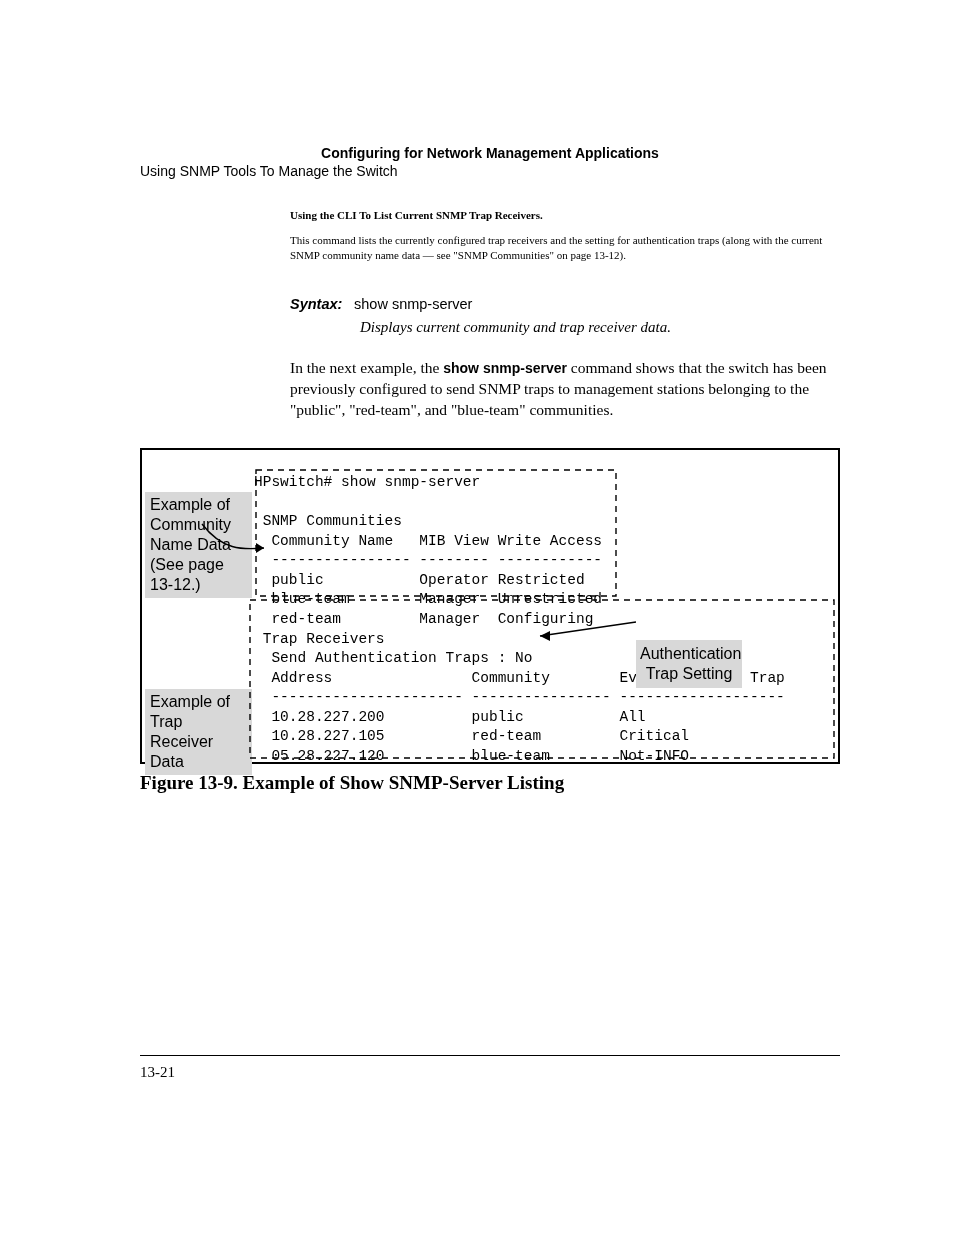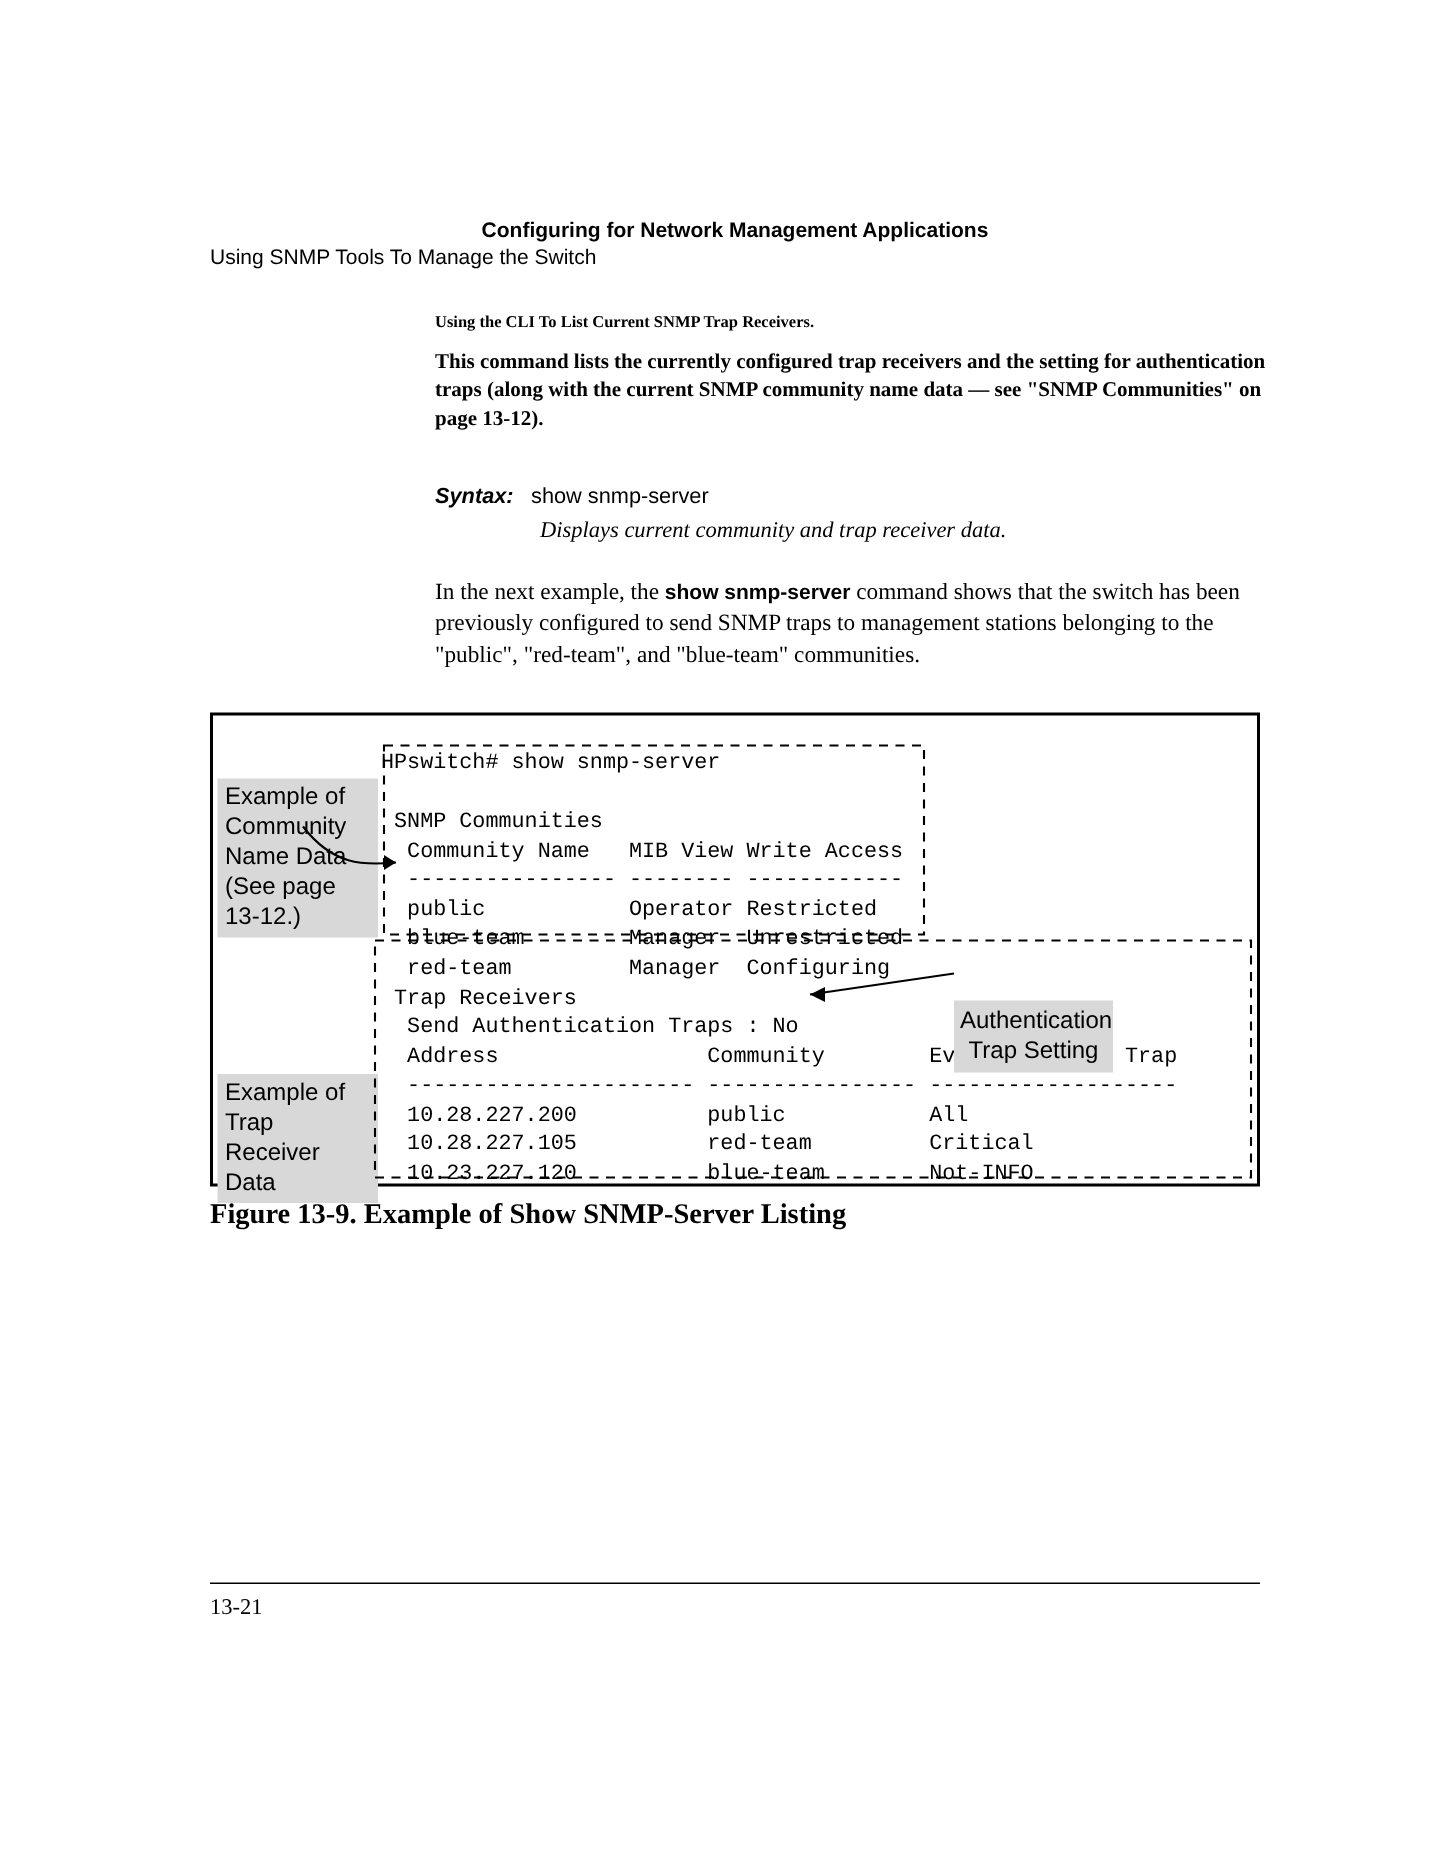--- a/index.html
+++ b/index.html
@@ -34,24 +34,23 @@
     margin-left: 150px;
     width: 560px;
   }
   .h3 {
     font-weight: bold;
     font-size: 11px;
     margin-bottom: 12px;
     font-family: "Century Schoolbook", Georgia, serif;
   }
   .para {
-    font-size: 14px;
+    font-size: 11px;
     line-height: 1.35;
     margin-bottom: 32px;
-    font-weight: bold;
   }
   .syntax-row {
     margin-bottom: 6px;
   }
   .syntax-label {
     font-family: Arial, Helvetica, sans-serif;
     font-style: italic;
     font-weight: bold;
     font-size: 14.5px;
     display: inline-block;
@@ -166,21 +165,21 @@
 <span>  ---------------- -------- ------------</span>
 <span>  public           Operator Restricted</span>
 <span>  blue-team        Manager  Unrestricted</span>
 <span>  red-team         Manager  Configuring</span>
 <span> Trap Receivers</span>
 <span>  Send Authentication Traps : No</span>
 <span>  Address                Community        Events Sent in Trap</span>
 <span>  ---------------------- ---------------- -------------------</span>
 <span>  10.28.227.200          public           All</span>
 <span>  10.28.227.105          red-team         Critical</span>
-<span>  10.23.227.120          blue-team        Not-INFO</span>
+<span>  05.28.227.120          blue-team        Not-INFO</span>
     </div>
 
     <div class="callout callout1">Example of Community Name Data (See page 13-12.)</div>
     <div class="callout callout2">Example of Trap Receiver Data</div>
     <div class="callout callout3">Authentication Trap Setting</div>
 
     <svg class="overlay" viewBox="0 0 696 312">
 
       <rect x="114" y="20" width="360" height="126" fill="none" stroke="#000" stroke-width="1.4" stroke-dasharray="6 5"></rect>
 

